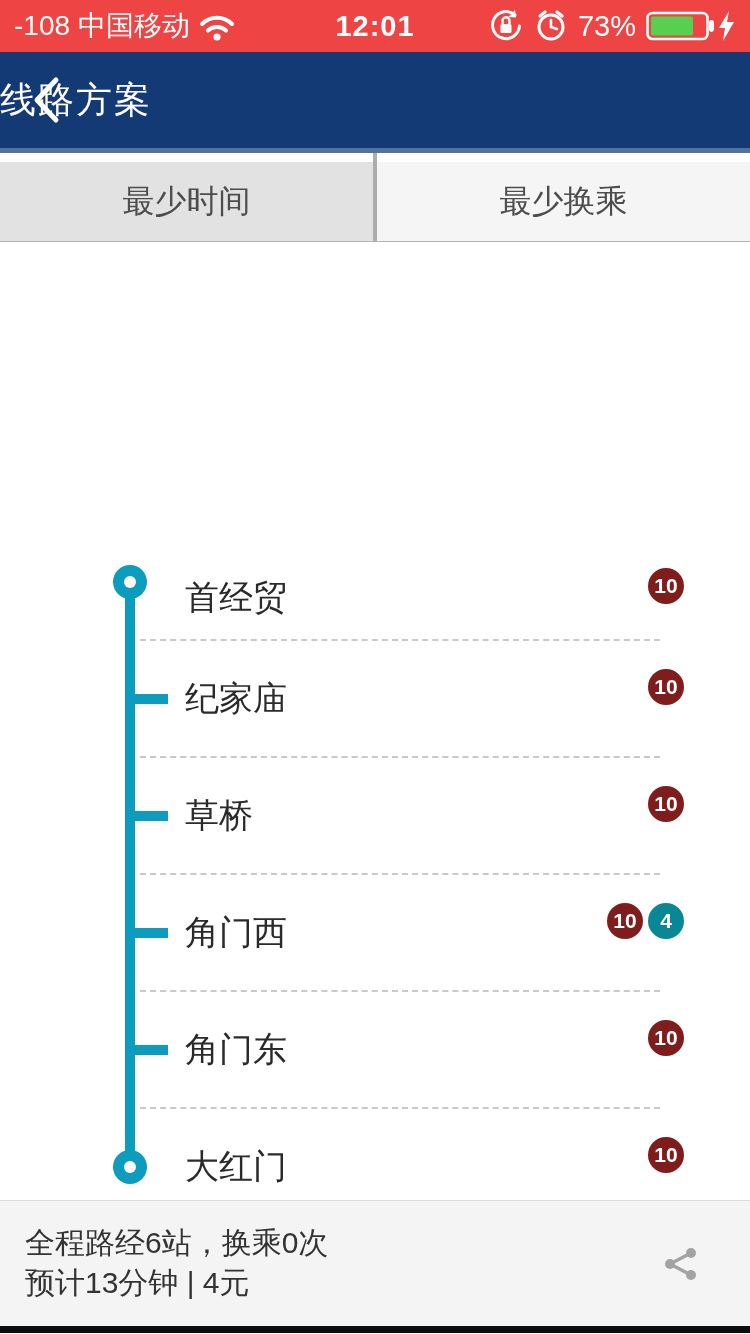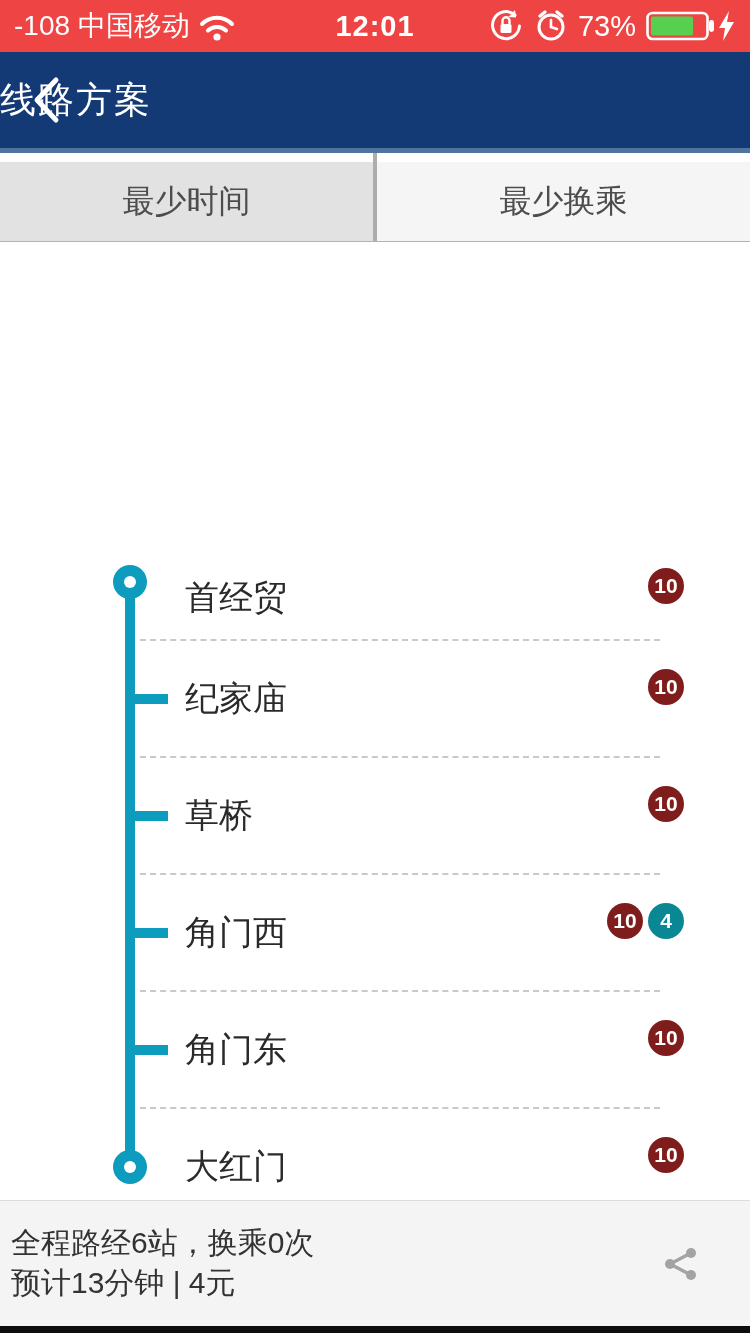--- a/index.html
+++ b/index.html
@@ -47,21 +47,21 @@
   .badges { position:absolute; right:66px; top:0; display:flex; gap:5px; }
   .badge { width:36px; height:36px; border-radius:50%; color:#fff; font-size:21px;
     font-weight:bold; display:flex; align-items:center; justify-content:center; }
   .line10 { background:#7f1d1d; }
   .line4  { background:#0a8795; }
   .dash-sep { position:absolute; left:140px; width:520px; height:0;
     border-top:2px dashed #c9c9c9; }
 
   
   .bottom-bar { height:126px; background:#f4f4f4; border-top:1px solid #dcdcdc;
-    position:relative; padding:22px 0 0 11px; }
+    position:relative; padding:22px 0 0 25px; }
   .sum-line { font-size:30px; color:#333; line-height:40px; }
   .share-btn { position:absolute; right:50px; top:44px; cursor:pointer; }
   .black-strip { height:7px; background:#0d0d0d; }
 </style>
 </head>
 <body>
 
 <div class="status-bar">
   <div class="sb-left">
     <span>-108</span>

